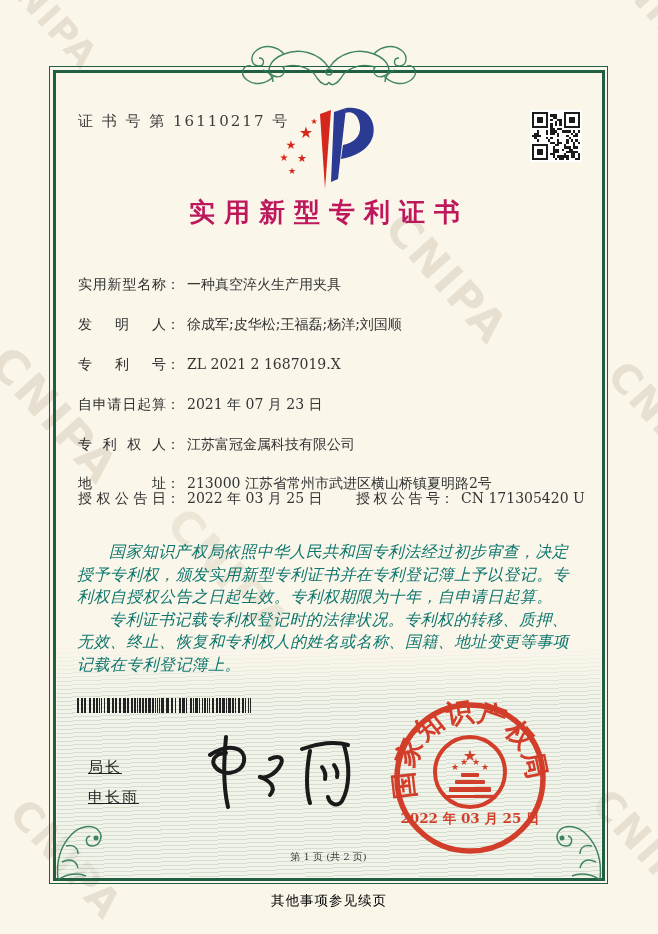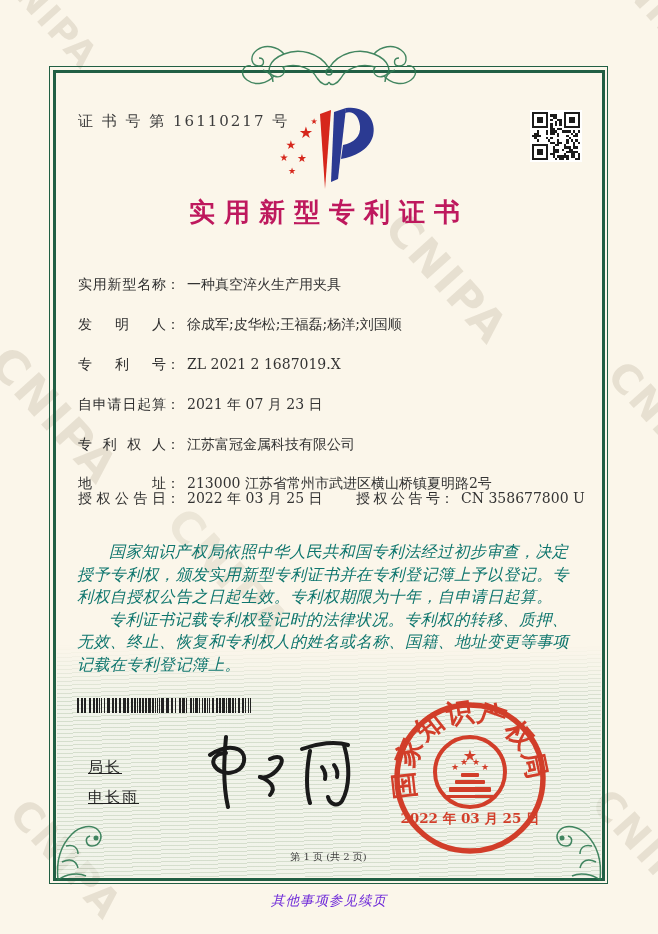--- a/index.html
+++ b/index.html
@@ -30,21 +30,21 @@
   .pair2 .lab{width:84px;margin-left:24px;}
   .body-text{position:absolute;left:77px;top:541px;width:507px;font-size:16px;line-height:22.6px;
      font-style:italic;color:#0f766e;z-index:3;letter-spacing:0.4px;}
   .body-text p{margin:0;text-indent:2em;}
   .barcode{position:absolute;left:77px;top:698px;width:176px;height:15px;z-index:3;}
   .officer{position:absolute;left:88px;top:752px;font-size:15px;letter-spacing:2px;color:#222;z-index:3;line-height:30px;text-decoration:underline;}
   .signature{position:absolute;left:198px;top:731px;z-index:3;}
   .seal{position:absolute;left:388px;top:696px;z-index:4;opacity:0.93;}
   .page-info{position:absolute;left:49px;top:850px;width:559px;text-align:center;font-size:10px;color:#3f3f3f;z-index:3;}
   .continuation{position:absolute;left:0;top:892px;width:100%;text-align:center;font-size:13.5px;
-      font-style:italic;color:#6d28d9;z-index:3;letter-spacing:1px;}
+      color:#000000;z-index:3;letter-spacing:1px;}
   .ornament-top{position:absolute;left:229px;top:42px;z-index:2;}
   .corner{position:absolute;z-index:2;}
   .corner.left{left:52px;top:818px;}
   .corner.right{left:546px;top:818px;transform:scaleX(-1);}
 </style>
 </head>
 <body>
 
 <div id="page">
 
@@ -253,21 +253,21 @@
   </div>
   <div class="row" style="top:436px">
     <span class="lab">专利权人</span><span class="colon">：</span><span class="val">江苏富冠金属科技有限公司</span>
   </div>
   <div class="row" style="top:475px">
     <span class="lab">地址</span><span class="colon">：</span><span class="val">213000 江苏省常州市武进区横山桥镇夏明路2号</span>
   </div>
   <div class="row" style="top:490px">
     <span class="lab">授权公告日</span><span class="colon">：</span><span class="val">2022 年 03 月 25 日</span>
     <span class="pair2">
-      <span class="lab">授权公告号</span><span class="colon">：</span><span class="val">CN 358677800 U</span>
+      <span class="lab">授权公告号</span><span class="colon">：</span><span class="val">CN 171305420 U</span>
     </span>
   </div>
 
   <div class="body-text">
     <p>国家知识产权局依照中华人民共和国专利法经过初步审查，决定授予专利权，颁发实用新型专利证书并在专利登记簿上予以登记。专利权自授权公告之日起生效。专利权期限为十年，自申请日起算。</p>
     <p>专利证书记载专利权登记时的法律状况。专利权的转移、质押、无效、终止、恢复和专利权人的姓名或名称、国籍、地址变更等事项记载在专利登记簿上。</p>
   </div>
 
   <svg class="barcode" id="barcode-svg" viewBox="0 0 176 15" preserveAspectRatio="none">
       <rect x="0" y="0" width="2" height="15" fill="#222"></rect>

